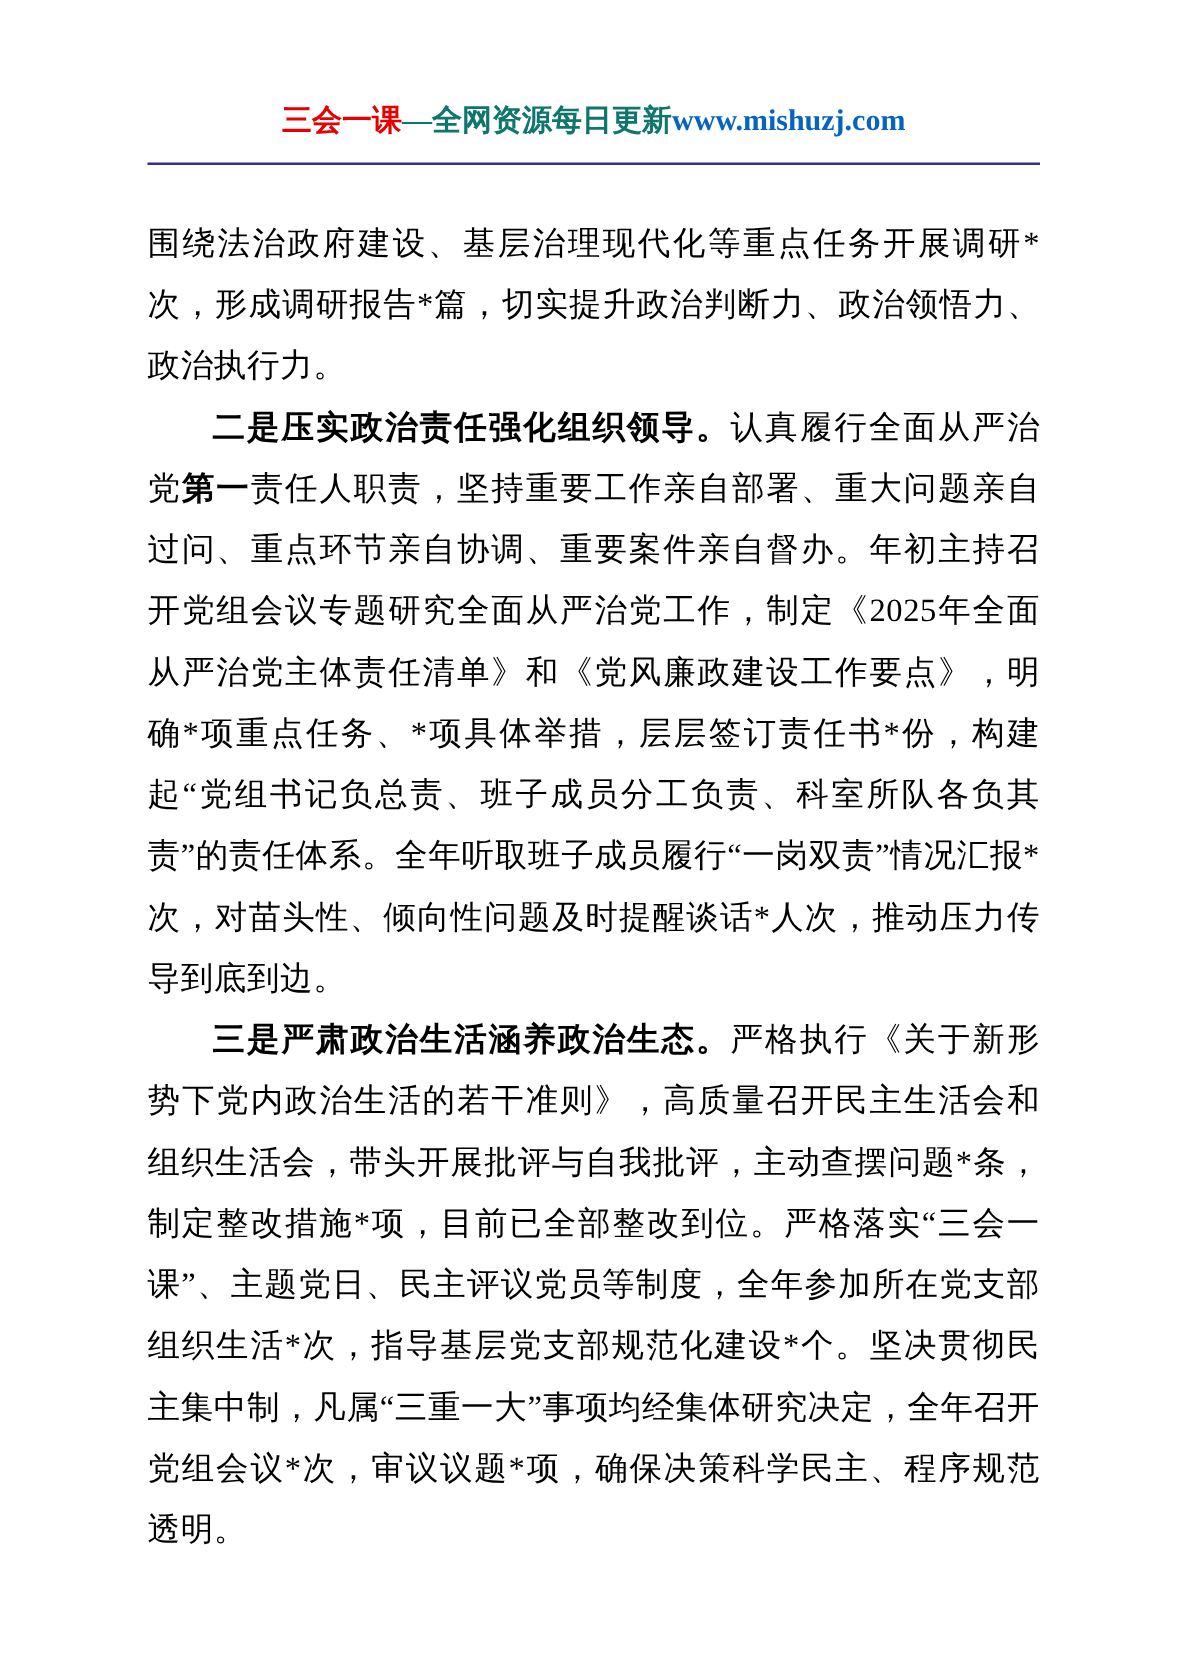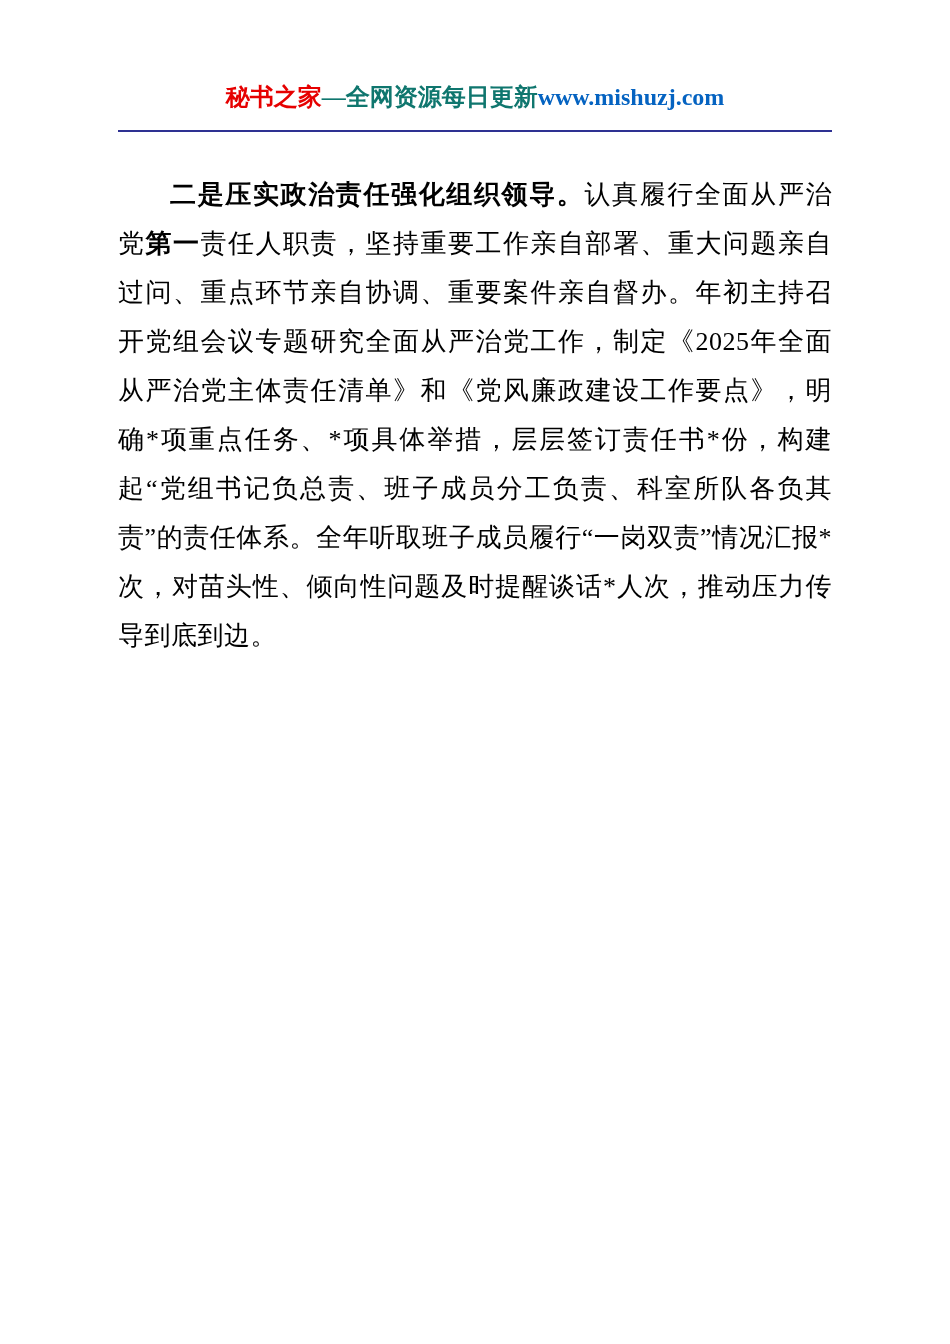--- a/index.html
+++ b/index.html
@@ -53,22 +53,24 @@
   .seg-bold {
     font-weight: bold;
   }
 </style>
 </head>
 <body>
 
 <div class="page">
 
   <header class="doc-header">
-    <span class="hdr-text site-name" style="color: rgb(230, 0, 0);">秘书之家</span><span class="hdr-text site-tagline" style="color: #0f766e;">—全网资源每日更新</span><span class="hdr-text site-url" style="color: rgb(5, 99, 193);">www.mishuzj.com</span>
+    <span class="hdr-text site-name" style="color: rgb(230, 0, 0);">三会一课</span><span class="hdr-text site-tagline" style="color: #0f766e;">—全网资源每日更新</span><span class="hdr-text site-url" style="color: rgb(5, 99, 193);">www.mishuzj.com</span>
   </header>
 
   <div class="header-rule" style="background: rgb(46, 49, 146);"></div>
 
   <main class="doc-body" id="doc-body" style="color: rgb(0, 0, 0);">
+      <p class="para"><span class="seg-regular">围绕法治政府建设、基层治理现代化等重点任务开展调研*次，形成调研报告*篇，切实提升政治判断力、政治领悟力、政治执行力。</span></p>
       <p class="para indent"><span class="seg-bold">二是压实政治责任强化组织领导。</span><span class="seg-regular">认真履行全面从严治党</span><span class="seg-bold">第一</span><span class="seg-regular">责任人职责，坚持重要工作亲自部署、重大问题亲自过问、重点环节亲自协调、重要案件亲自督办。年初主持召开党组会议专题研究全面从严治党工作，制定《2025年全面从严治党主体责任清单》和《党风廉政建设工作要点》，明确*项重点任务、*项具体举措，层层签订责任书*份，构建起“党组书记负总责、班子成员分工负责、科室所队各负其责”的责任体系。全年听取班子成员履行“一岗双责”情况汇报*次，对苗头性、倾向性问题及时提醒谈话*人次，推动压力传导到底到边。</span></p>
+      <p class="para indent"><span class="seg-bold">三是严肃政治生活涵养政治生态。</span><span class="seg-regular">严格执行《关于新形势下党内政治生活的若干准则》，高质量召开民主生活会和组织生活会，带头开展批评与自我批评，主动查摆问题*条，制定整改措施*项，目前已全部整改到位。严格落实“三会一课”、主题党日、民主评议党员等制度，全年参加所在党支部组织生活*次，指导基层党支部规范化建设*个。坚决贯彻民主集中制，凡属“三重一大”事项均经集体研究决定，全年召开党组会议*次，审议议题*项，确保决策科学民主、程序规范透明。</span></p>
     </main>
 
 </div>
 
 </body></html>

